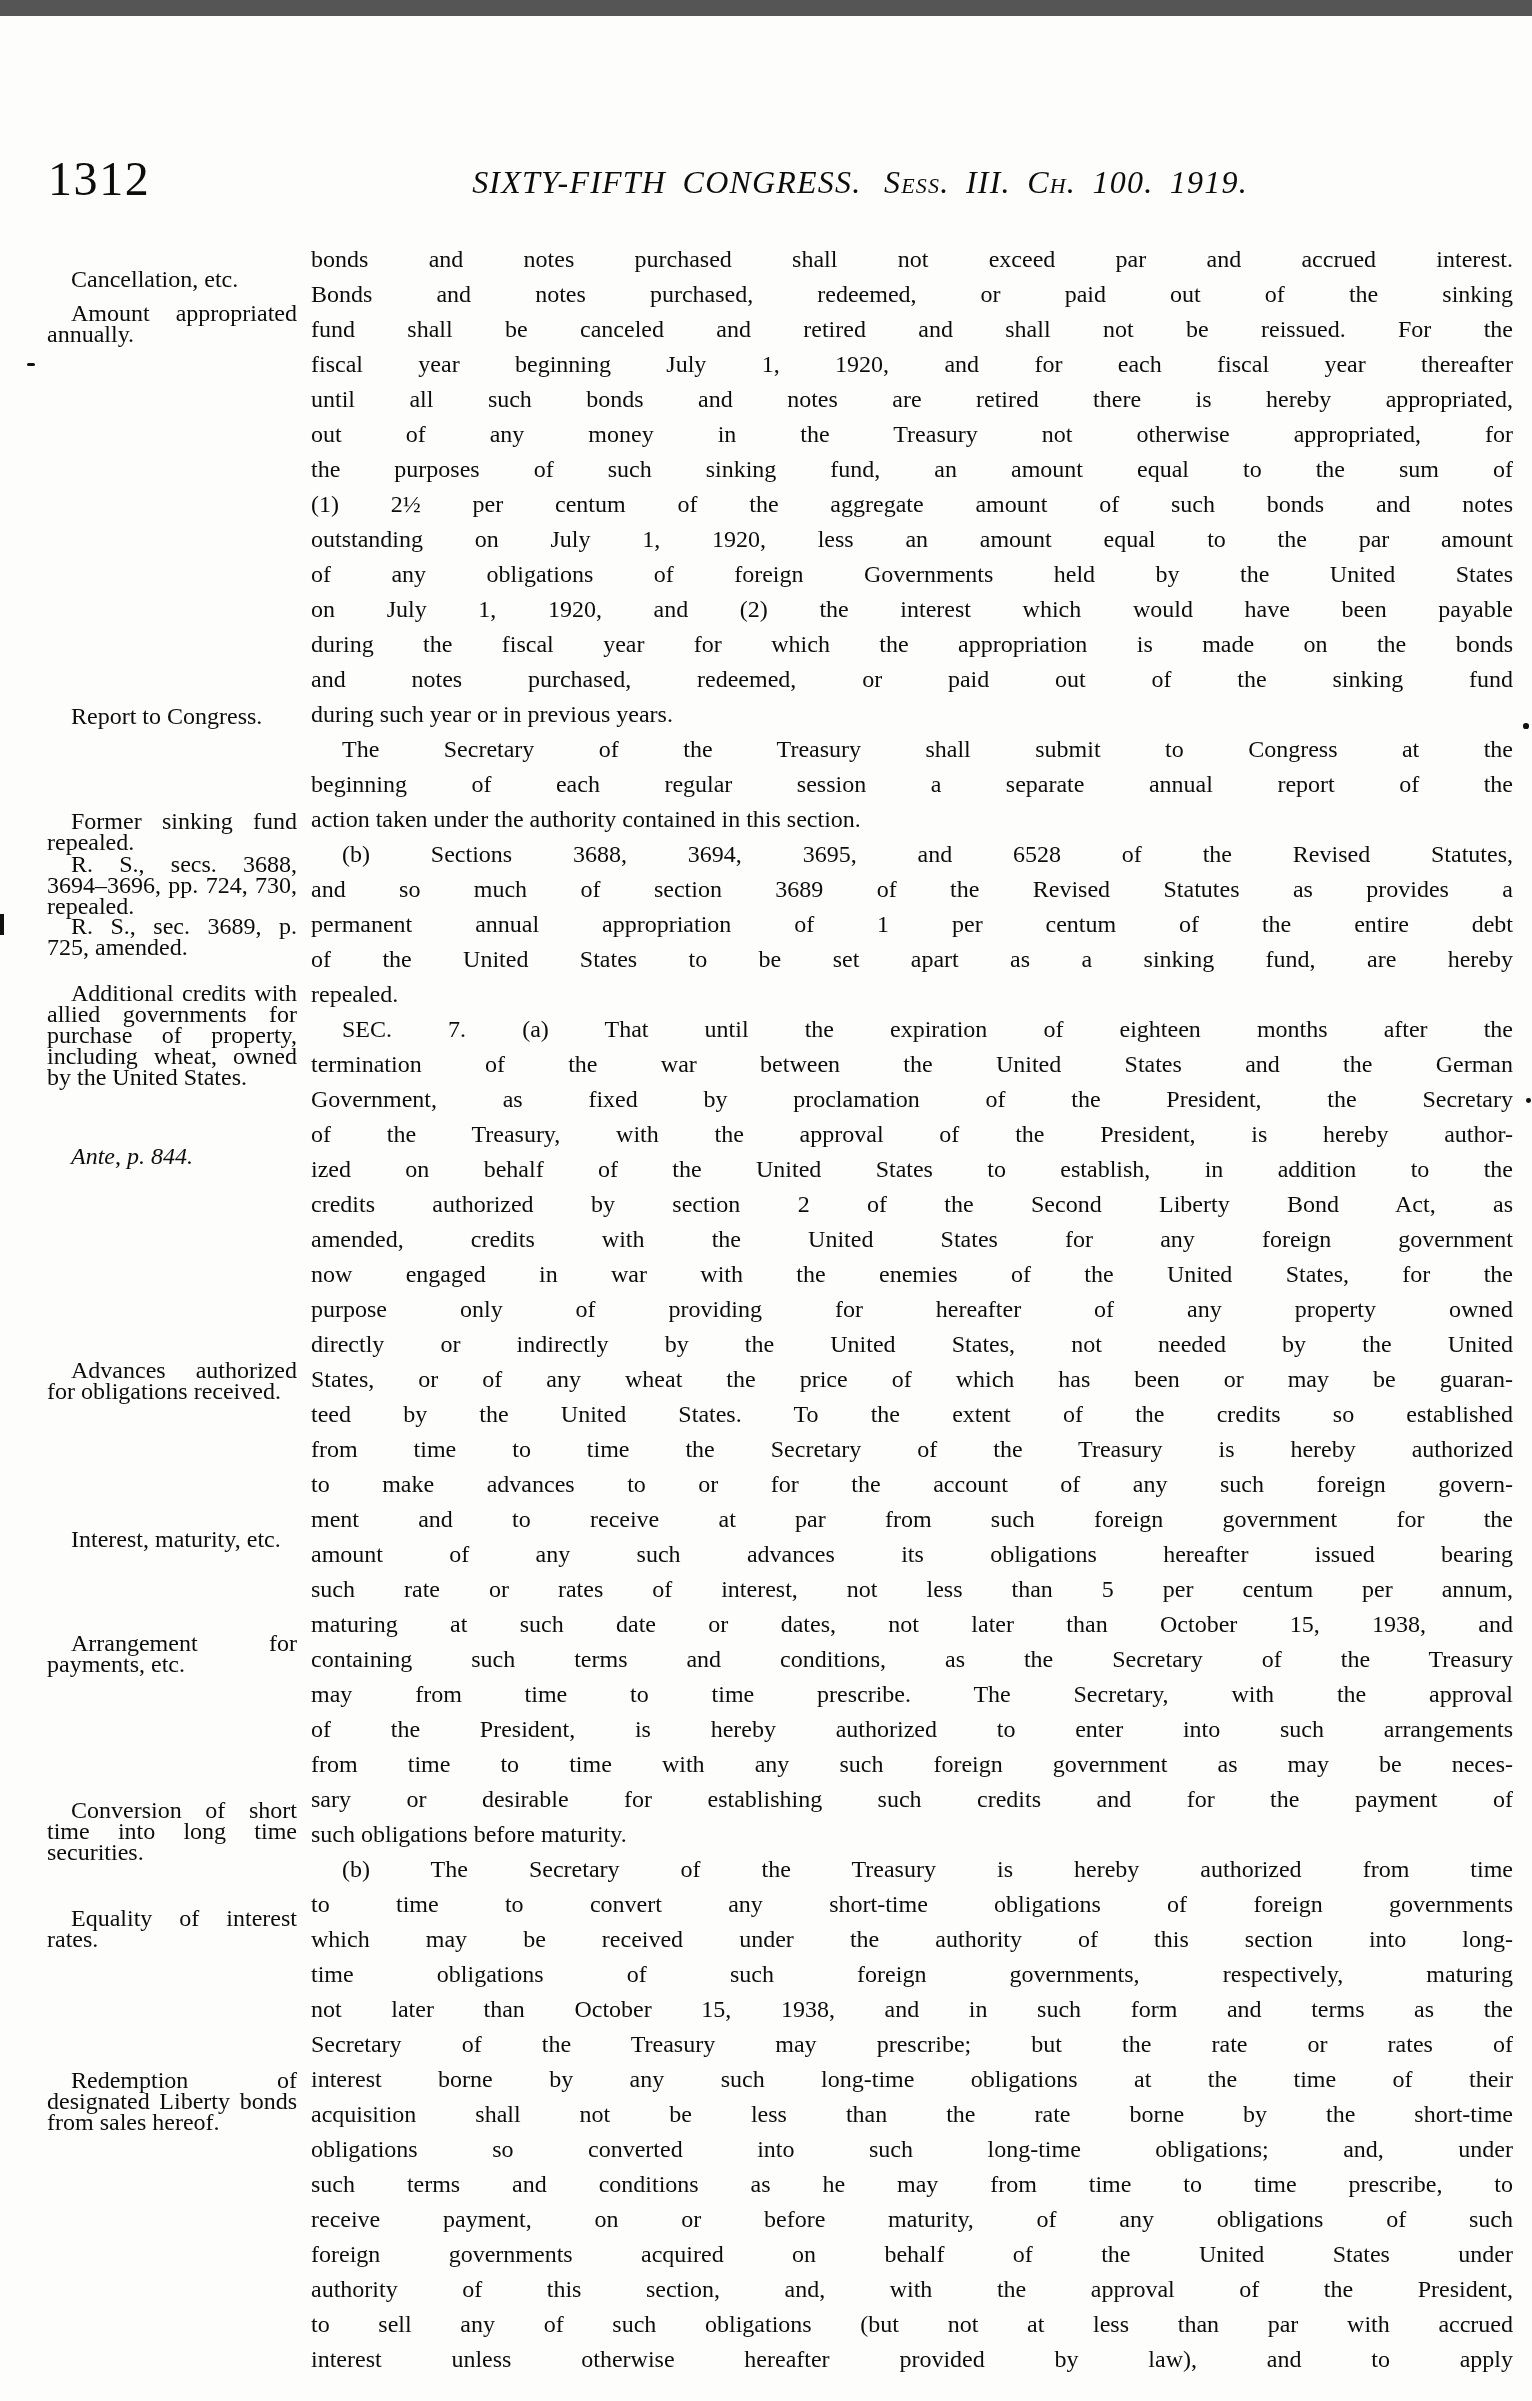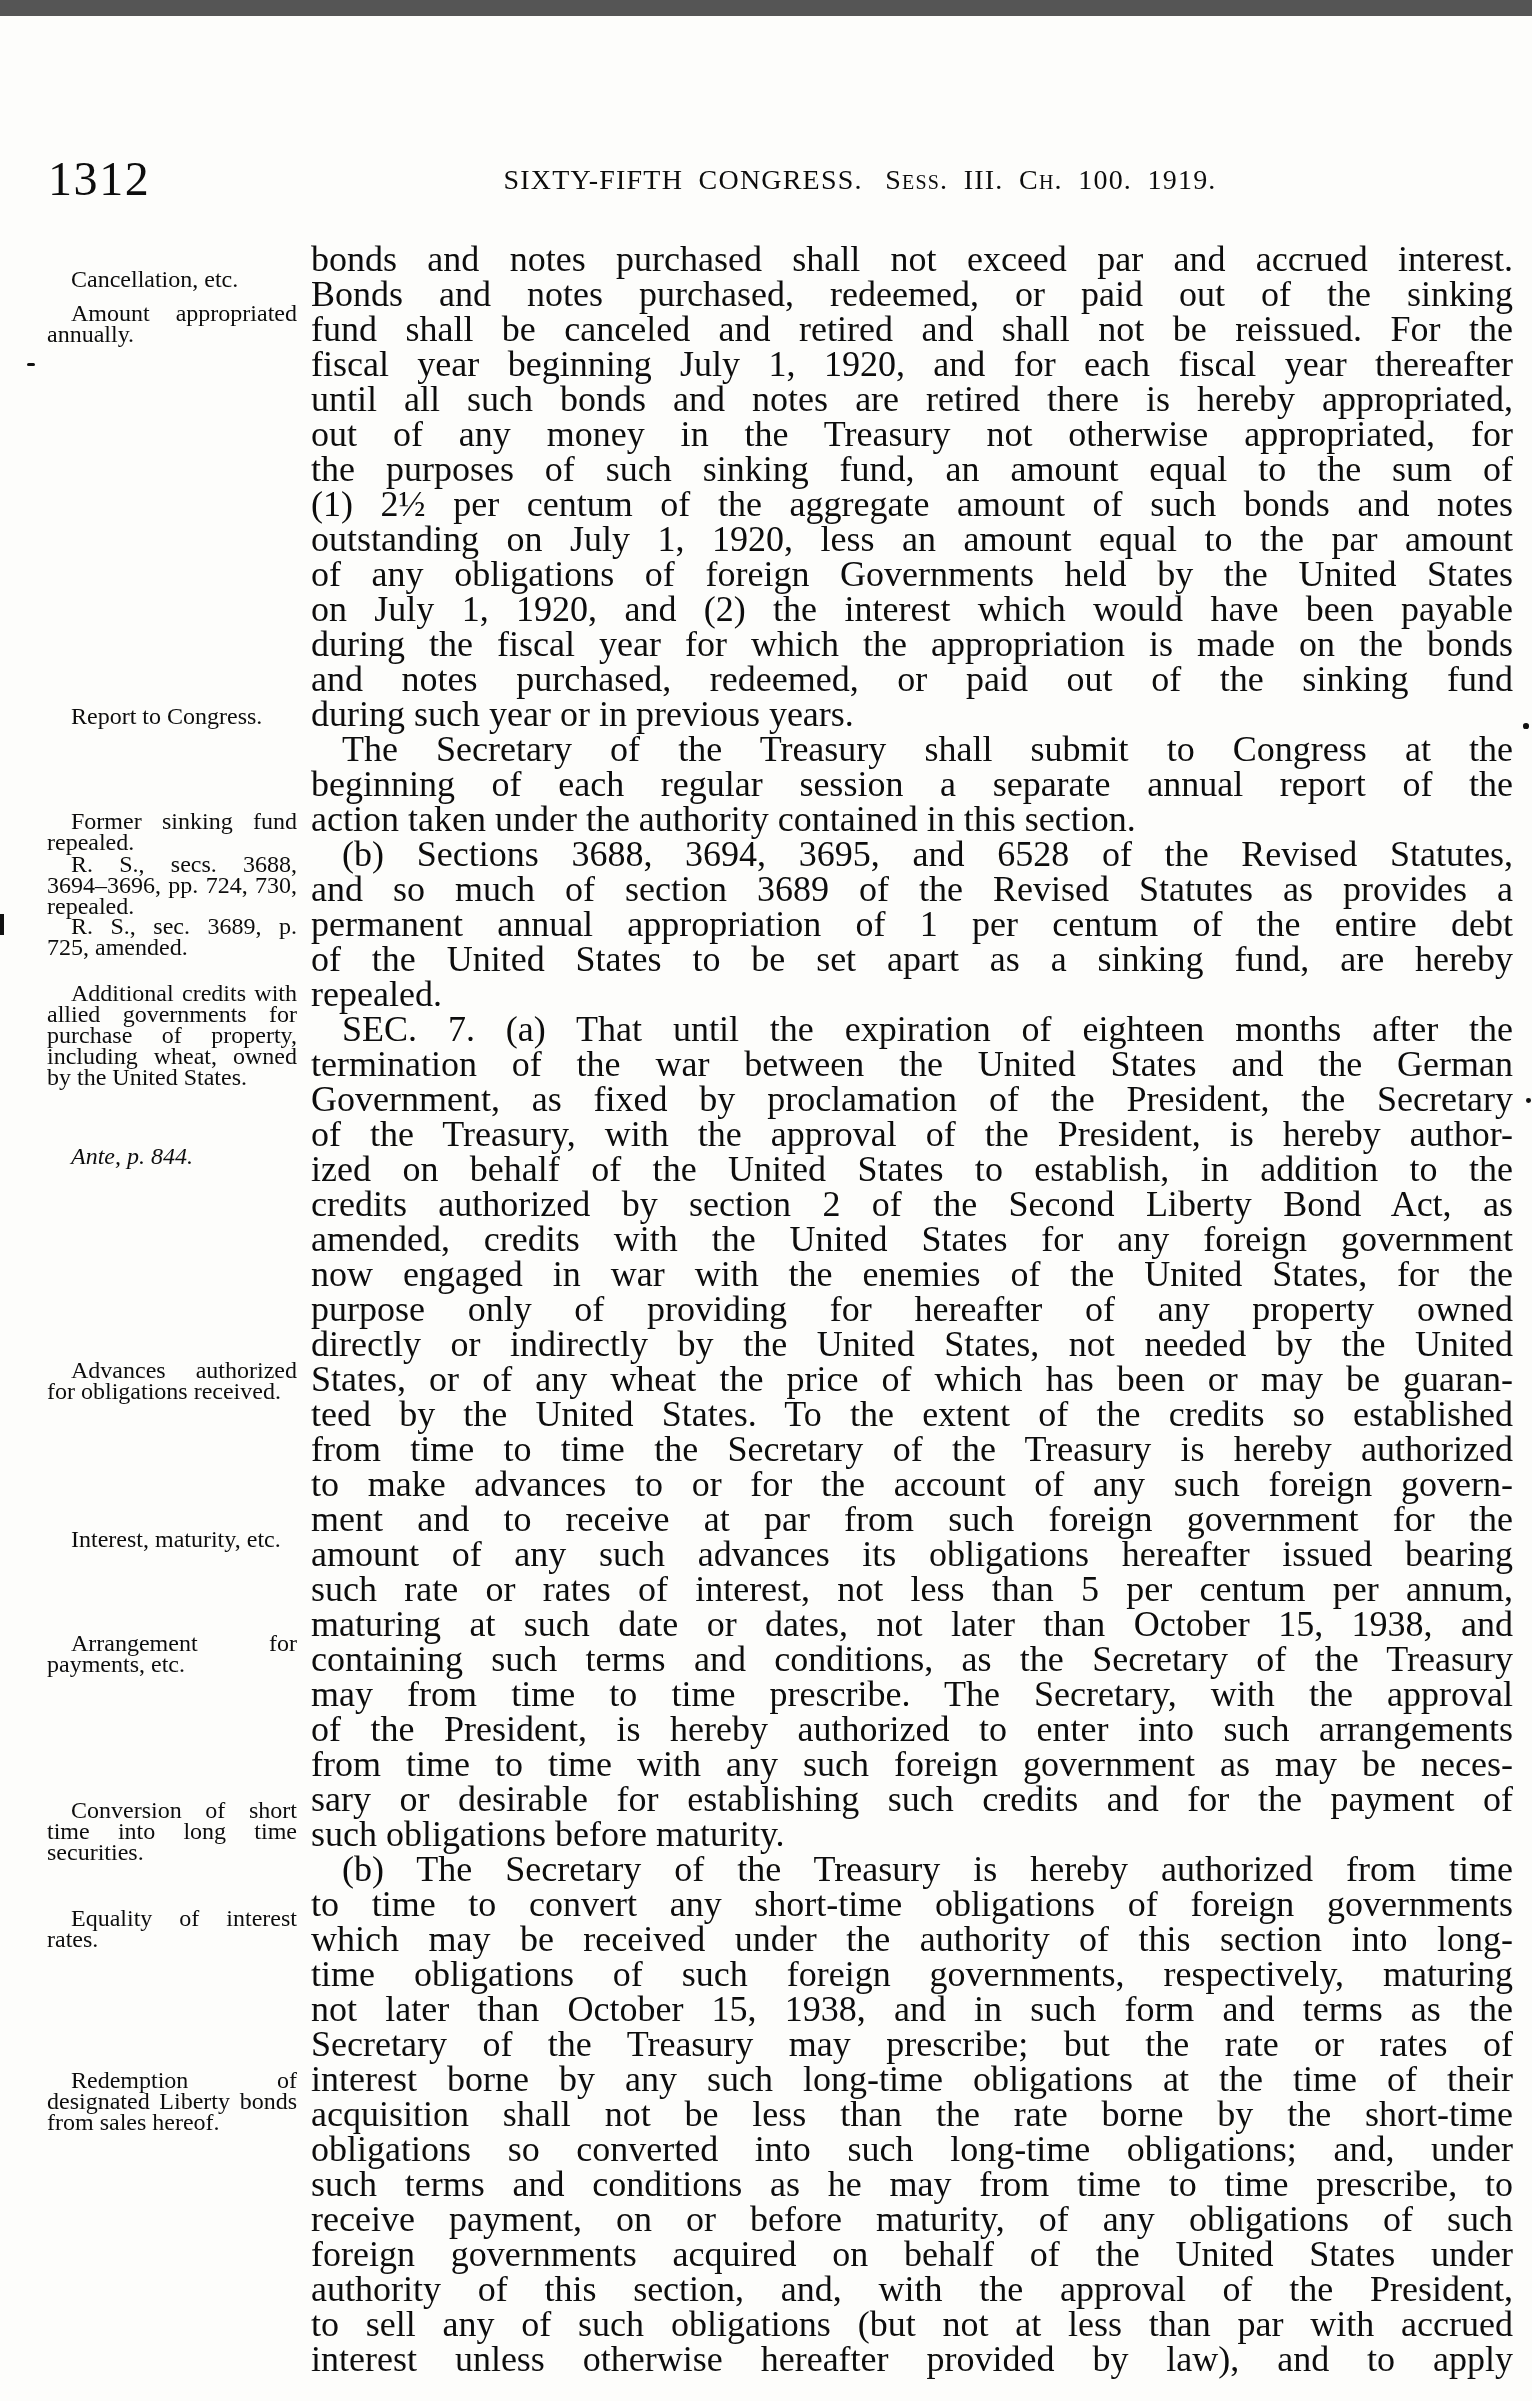--- a/index.html
+++ b/index.html
@@ -16,31 +16,31 @@
   
   .folio{
     position:absolute;left:48px;top:139px;
     font-size:48px;line-height:1;
     letter-spacing:1.6px;
   }
   .running-head{
     position:absolute;left:860px;top:150px;
     transform:translateX(-50%);
     white-space:nowrap;
-    font-size:28px;line-height:1;
-    letter-spacing:1.2px;word-spacing:7.3px;
+    font-size:32px;line-height:1;
+    letter-spacing:1.2px;word-spacing:7.3px;font-style:italic;
   }
   .running-head .sc{
     font-variant:small-caps;
     margin-left:22.6px;
   }
   
   .body-col{
     position:absolute;left:311px;top:226px;width:1202px;
-    font-size:36px;
+    font-size:24px;
   }
   .bl{
     height:35px;line-height:35px;
     text-align:justify;text-align-last:justify;
     white-space:normal;
   }
   .bl.end{text-align-last:left;}
   .bl.ind{text-indent:31px;}
   
   .sn{

